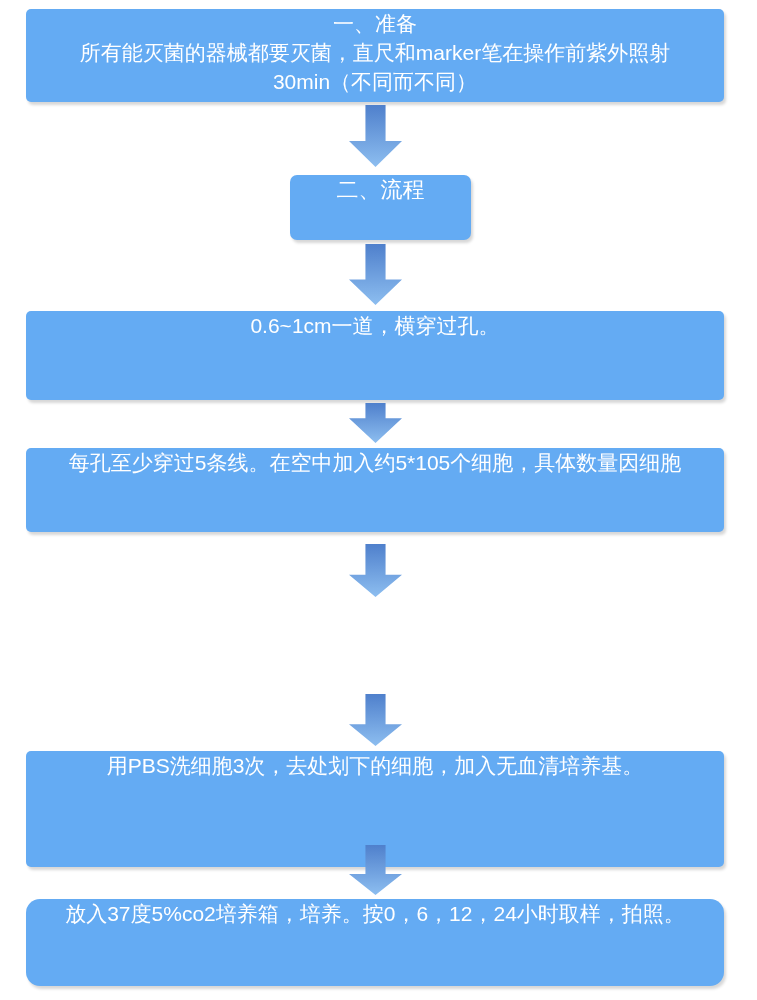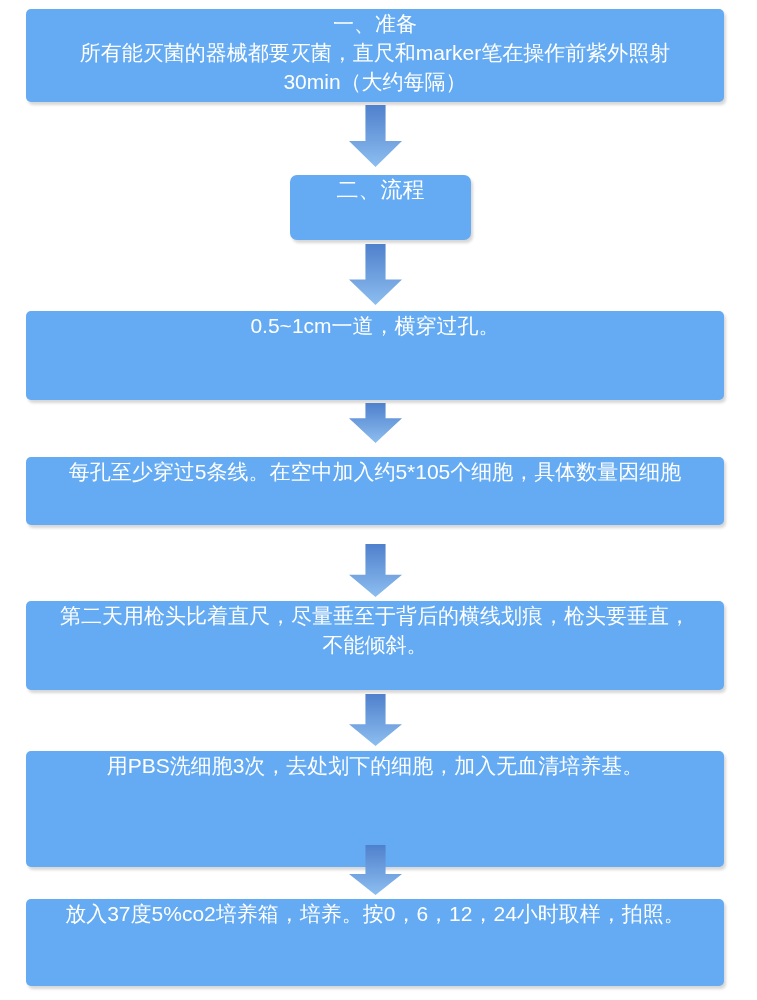--- a/index.html
+++ b/index.html
@@ -59,53 +59,49 @@
   }
 </style>
 </head>
 <body>
 
 <div class="canvas">
 
   <div class="flow-box" style="top:9px; height:93px;">
     <div class="line">一、准备</div>
     <div class="line">所有能灭菌的器械都要灭菌，直尺和marker笔在操作前紫外照射</div>
-    <div class="line">30min（大约每隔）</div>
+    <div class="line">30min（不同而不同）</div>
   </div>
 
   <div class="down-arrow" style="top:105px; height:62px;"></div>
 
   <div class="flow-box small" style="top:175px; height:65px;">
     <div class="line">二、流程</div>
   </div>
 
   <div class="down-arrow" style="top:244px; height:61px;"></div>
 
   <div class="flow-box" style="top:311px; height:89px;">
-    <div class="line">0.5~1cm一道，横穿过孔。</div>
+    <div class="line">0.6~1cm一道，横穿过孔。</div>
   </div>
 
   <div class="down-arrow short" style="top:403px; height:40px;"></div>
 
-  <div class="flow-box" style="top:448px; height:68px;margin-top:9px;">
+  <div class="flow-box" style="top:448px; height:84px;">
     <div class="line">每孔至少穿过5条线。在空中加入约5*105个细胞，具体数量因细胞</div>
   </div>
 
   <div class="down-arrow" style="top:544px; height:53px;"></div>
 
-  <div class="flow-box" style="top:601px; height:89px;">
-    <div class="line">第二天用枪头比着直尺，尽量垂至于背后的横线划痕，枪头要垂直，</div>
-    <div class="line">不能倾斜。</div>
-  </div>
 
   <div class="down-arrow" style="top:694px; height:52px;"></div>
 
   <div class="flow-box" style="top:751px; height:116px;">
     <div class="line">用PBS洗细胞3次，去处划下的细胞，加入无血清培养基。</div>
   </div>
 
   <div class="down-arrow" style="top:845px; height:50px;"></div>
 
-  <div class="flow-box" style="top:899px; height:87px;">
+  <div class="flow-box" style="top:899px; height:87px;border-radius:14px;">
     <div class="line">放入37度5%co2培养箱，培养。按0，6，12，24小时取样，拍照。</div>
   </div>
 
 </div>
 
 </body></html>

